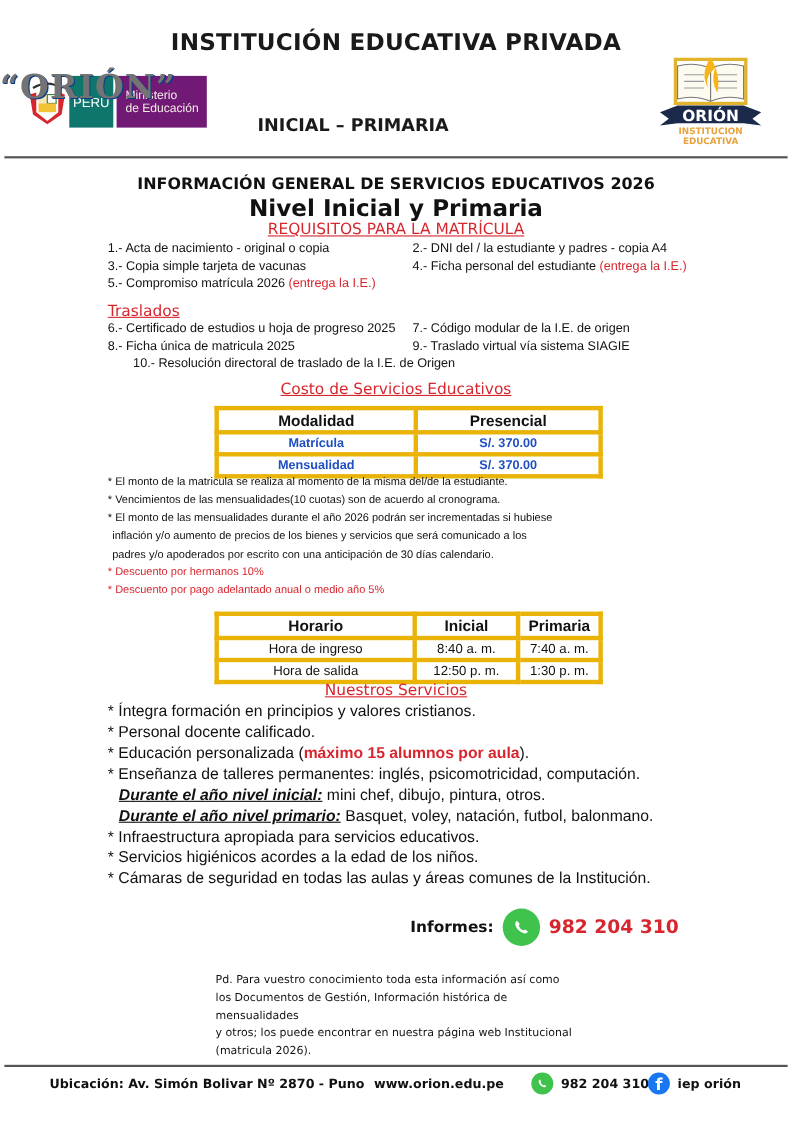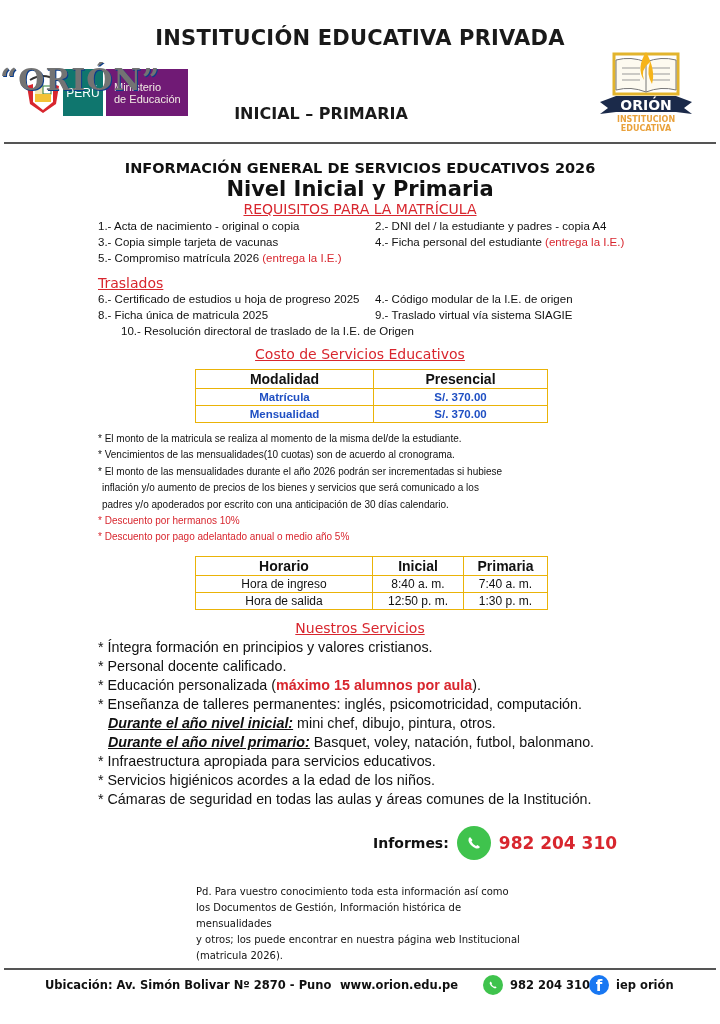--- a/index.html
+++ b/index.html
@@ -21,21 +21,21 @@
 
   .center { left:0; width:720px; text-align:center; }
   .doc-title { top:160px; font-weight:bold; font-size:14.5px; font-family:"DejaVu Sans", sans-serif; }
   .doc-sub { top:177px; font-weight:bold; font-size:21px; font-family:"DejaVu Sans", sans-serif; }
   .sec-red { color:#d8262e; text-decoration:underline; font-family:"DejaVu Sans", sans-serif; }
   .req-title { top:201px; font-size:14px; }
   .t12 { font-size:11.5px; }
   .red { color:#d8262e; }
 
   table.grid { border-collapse:collapse; position:absolute; }
-  table.grid td, table.grid th { border:1px solid #eab308; text-align:center; padding:0; }
+  table.grid td, table.grid th { border:4px solid #eab308; text-align:center; padding:0; }
   .cost th { font-size:14px; font-weight:bold; height:18px; }
   .cost td { font-size:11.5px; font-weight:bold; color:#1f4fc3; height:16px; }
   .hor th { font-size:14px; font-weight:bold; height:18px; }
   .hor td { font-size:12px; height:16px; }
 
   .notes { left:98px; width:540px; font-size:10px; line-height:16.4px; }
   .serv { left:98px; width:580px; font-size:14.3px; line-height:19px; }
   .serv .bu { font-weight:bold; font-style:italic; text-decoration:underline; }
   .inf { top:826px; left:373px; font-weight:bold; font-size:14px; font-family:"DejaVu Sans", sans-serif; display:flex; align-items:center; gap:8px; }
   .inf .phone { color:#d8262e; font-size:17px; }
@@ -94,21 +94,21 @@
 
 <div class="abs center req-title sec-red">REQUISITOS PARA LA MATRÍCULA</div>
 <div class="abs t12" style="top:220px;left:98px;"><span>1.- Acta de nacimiento - original o copia</span></div>
 <div class="abs t12" style="top:220px;left:375px;"><span>2.- DNI del / la estudiante y padres - copia A4</span></div>
 <div class="abs t12" style="top:236px;left:98px;"><span>3.- Copia simple tarjeta de vacunas</span></div>
 <div class="abs t12" style="top:236px;left:375px;"><span>4.- Ficha personal del estudiante </span><span class="red">(entrega la I.E.)</span></div>
 <div class="abs t12" style="top:252px;left:98px;"><span>5.- Compromiso matrícula 2026 </span><span class="red">(entrega la I.E.)</span></div>
 
 <div class="abs sec-red" style="top:275px;left:98px;font-size:14px;">Traslados</div>
 <div class="abs t12" style="top:293px;left:98px;">6.- Certificado de estudios u hoja de progreso 2025</div>
-<div class="abs t12" style="top:293px;left:375px;">4.- Código modular de la I.E. de origen</div>
+<div class="abs t12" style="top:293px;left:375px;">7.- Código modular de la I.E. de origen</div>
 <div class="abs t12" style="top:309px;left:98px;">8.- Ficha única de matricula 2025</div>
 <div class="abs t12" style="top:309px;left:375px;">9.- Traslado virtual vía sistema SIAGIE</div>
 <div class="abs t12" style="top:325px;left:98px;margin-left:23px;">10.- Resolución directoral de traslado de la I.E. de Origen</div>
 
 <div class="abs center sec-red" style="top:346px;font-size:14px;">Costo de Servicios Educativos</div>
 <table class="grid cost" style="top:369px;left:195px;width:353px;">
   <tbody>
       <tr>
     <th style="width:177px;">Modalidad</th>
     <th>Presencial</th>

